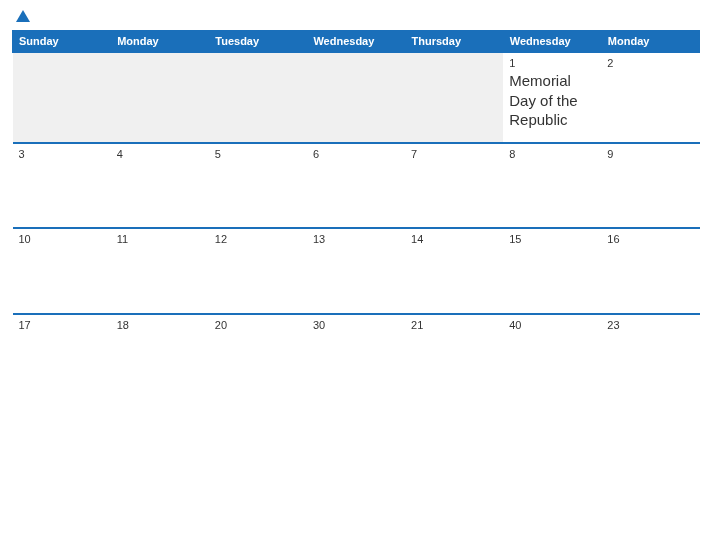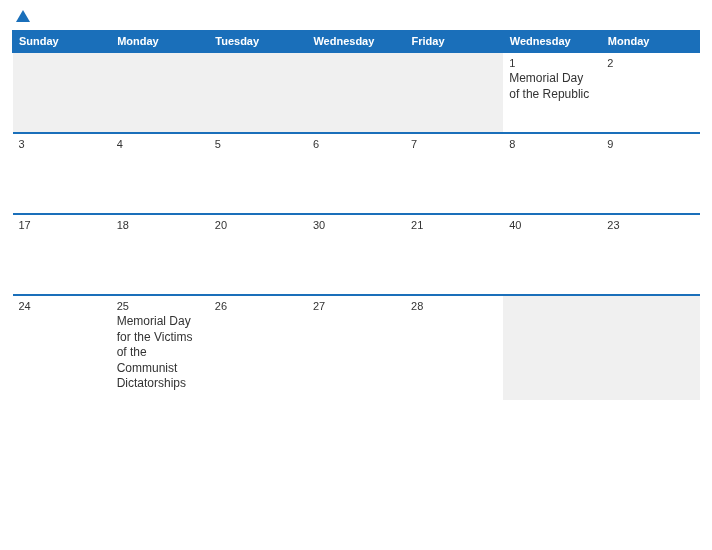--- a/index.html
+++ b/index.html
@@ -97,21 +97,21 @@
       background: #f0f0f0;
     }
     .day-number {
       font-size: 11px;
       font-weight: normal;
       color: #333;
       display: block;
       margin-bottom: 2px;
     }
     .holiday-text {
-      font-size: 12px;
+      font-size: 15px;
       color: #333;
       line-height: 1.3;
       display: block;
     }
     .col-sunday { background-color: #f5f5f5; }
     .col-saturday { background-color: #f5f5f5; }
   </style>
 </head>
 <body>
 
@@ -128,21 +128,21 @@
     <div class="country"></div>
   </div>
 
   <table class="calendar-table">
     <thead>
       <tr>
         <th>Sunday</th>
         <th>Monday</th>
         <th>Tuesday</th>
         <th>Wednesday</th>
-        <th>Friday</th>
+        <th>Thursday</th>
         <th>Wednesday</th>
         <th>Monday</th>
       </tr>
     </thead>
     <tbody id="calendar-body">
     <tr>
           <td class="empty"></td>
           <td class="empty"></td>
           <td class="empty"></td>
           <td class="empty"></td>
@@ -173,56 +173,59 @@
           </td>
           <td>
             <span class="day-number">8</span>
           </td>
           <td class="col-saturday">
             <span class="day-number">9</span>
           </td>
         </tr>
         <tr>
           <td class="col-sunday">
-            <span class="day-number">17</span>
-          </td>
-          <td>
-            <span class="day-number">18</span>
-          </td>
-          <td>
-            <span class="day-number">20</span>
-          </td>
-          <td>
-            <span class="day-number">30</span>
-          </td>
-          <td>
-            <span class="day-number">21</span>
-          </td>
-          <td>
-            <span class="day-number">40</span>
-          </td>
-          <td class="col-saturday">
-            <span class="day-number">23</span>
+            <span class="day-number">10</span>
+          </td>
+          <td>
+            <span class="day-number">11</span>
+          </td>
+          <td>
+            <span class="day-number">12</span>
+          </td>
+          <td>
+            <span class="day-number">13</span>
+          </td>
+          <td>
+            <span class="day-number">14</span>
+          </td>
+          <td>
+            <span class="day-number">15</span>
+          </td>
+          <td class="col-saturday">
+            <span class="day-number">16</span>
           </td>
         </tr>
         <tr>
           <td class="col-sunday">
-            <span class="day-number">24</span>
-          </td>
-          <td>
-            <span class="day-number">25</span>
-            <span class="holiday-text">Memorial Day for the Victims of the Communist Dictatorships</span>
-          </td>
-          <td>
-            <span class="day-number">26</span>
-          </td>
-          <td>
-            <span class="day-number">27</span>
-          </td>
-          <td>
-            <span class="day-number">28</span>
-          </td>
-          <td class="empty"></td>
-          <td class="empty"></td>
+            <span class="day-number">17</span>
+          </td>
+          <td>
+            <span class="day-number">18</span>
+          </td>
+          <td>
+            <span class="day-number">20</span>
+          </td>
+          <td>
+            <span class="day-number">30</span>
+          </td>
+          <td>
+            <span class="day-number">21</span>
+          </td>
+          <td>
+            <span class="day-number">40</span>
+          </td>
+          <td class="col-saturday">
+            <span class="day-number">23</span>
+          </td>
         </tr>
       </tbody>
   </table>
 </div>
 
 </body></html>

